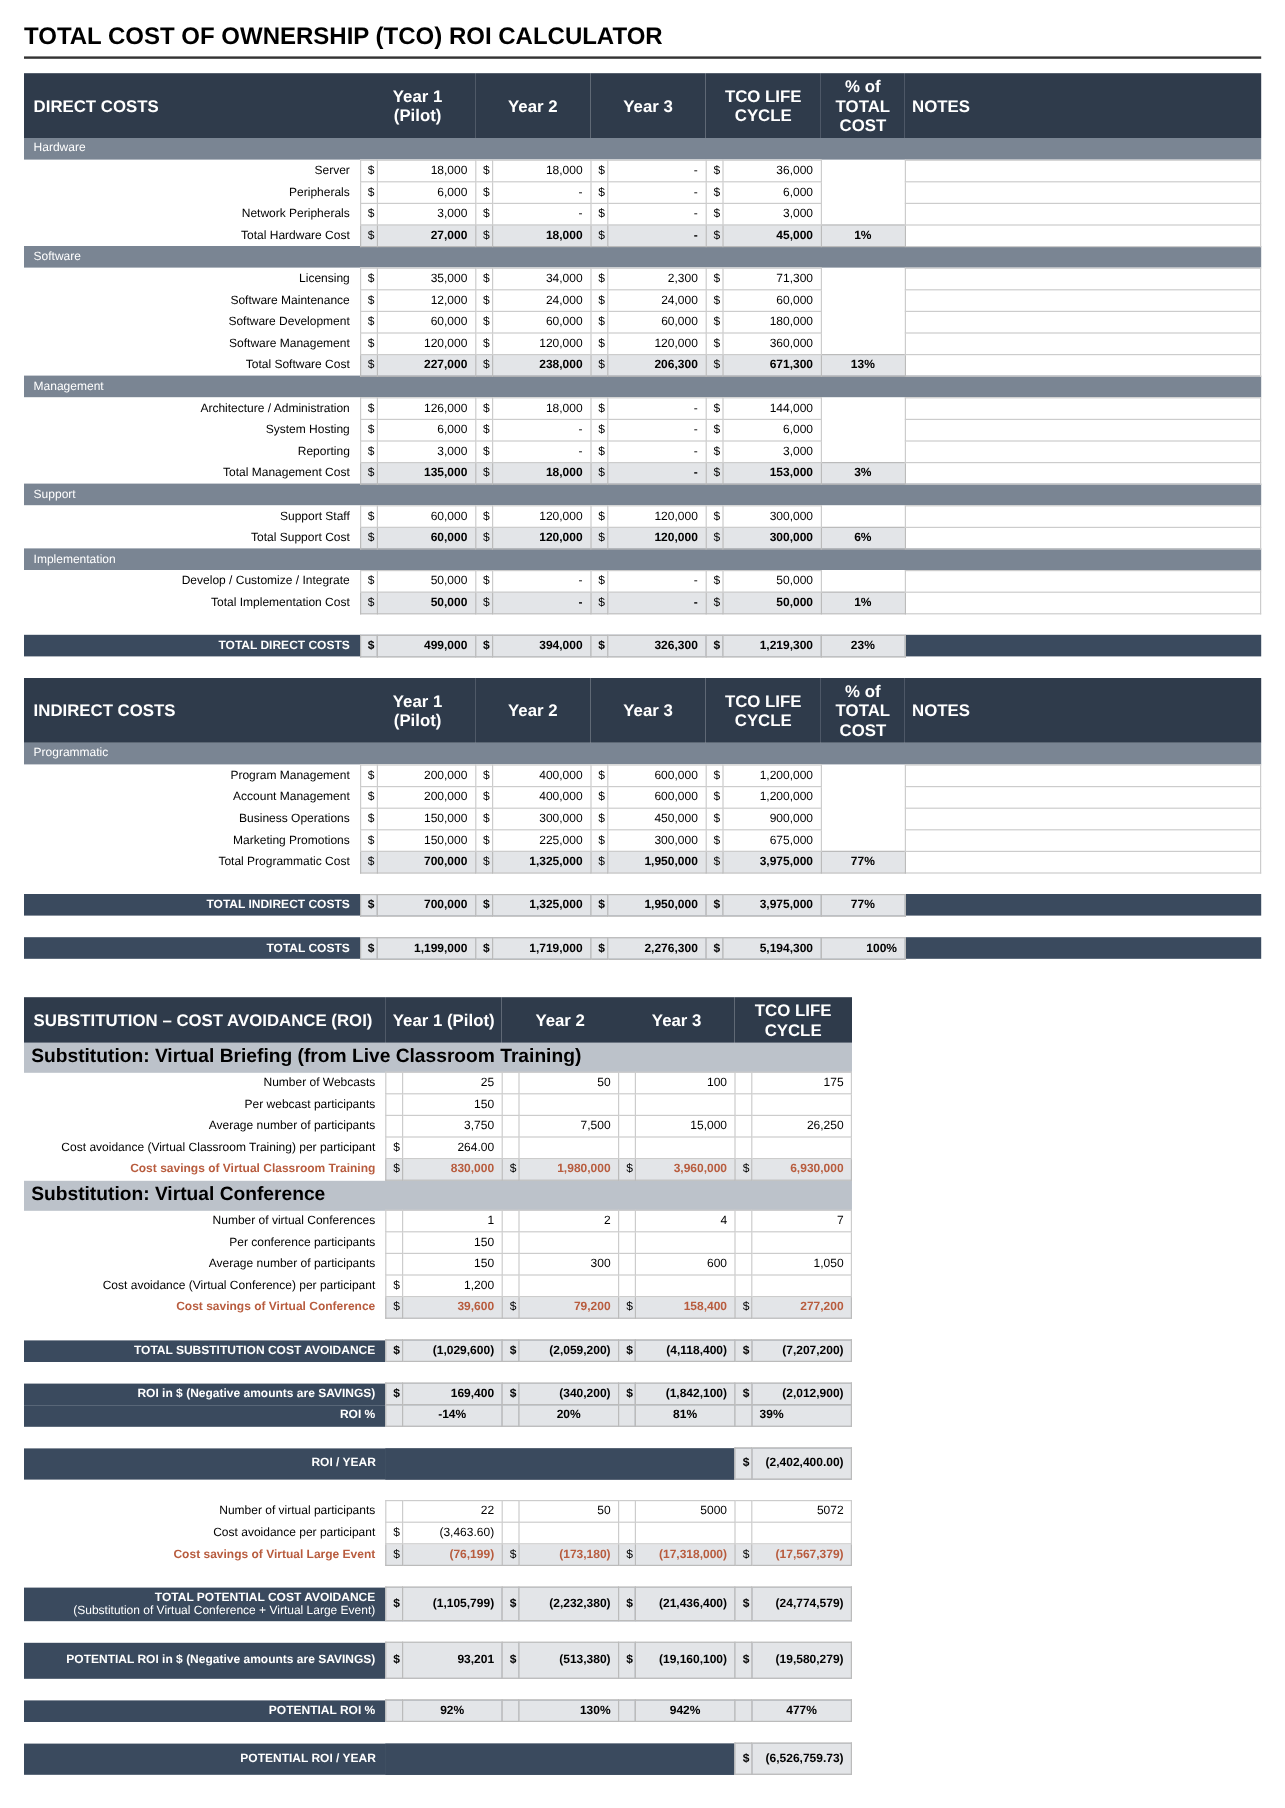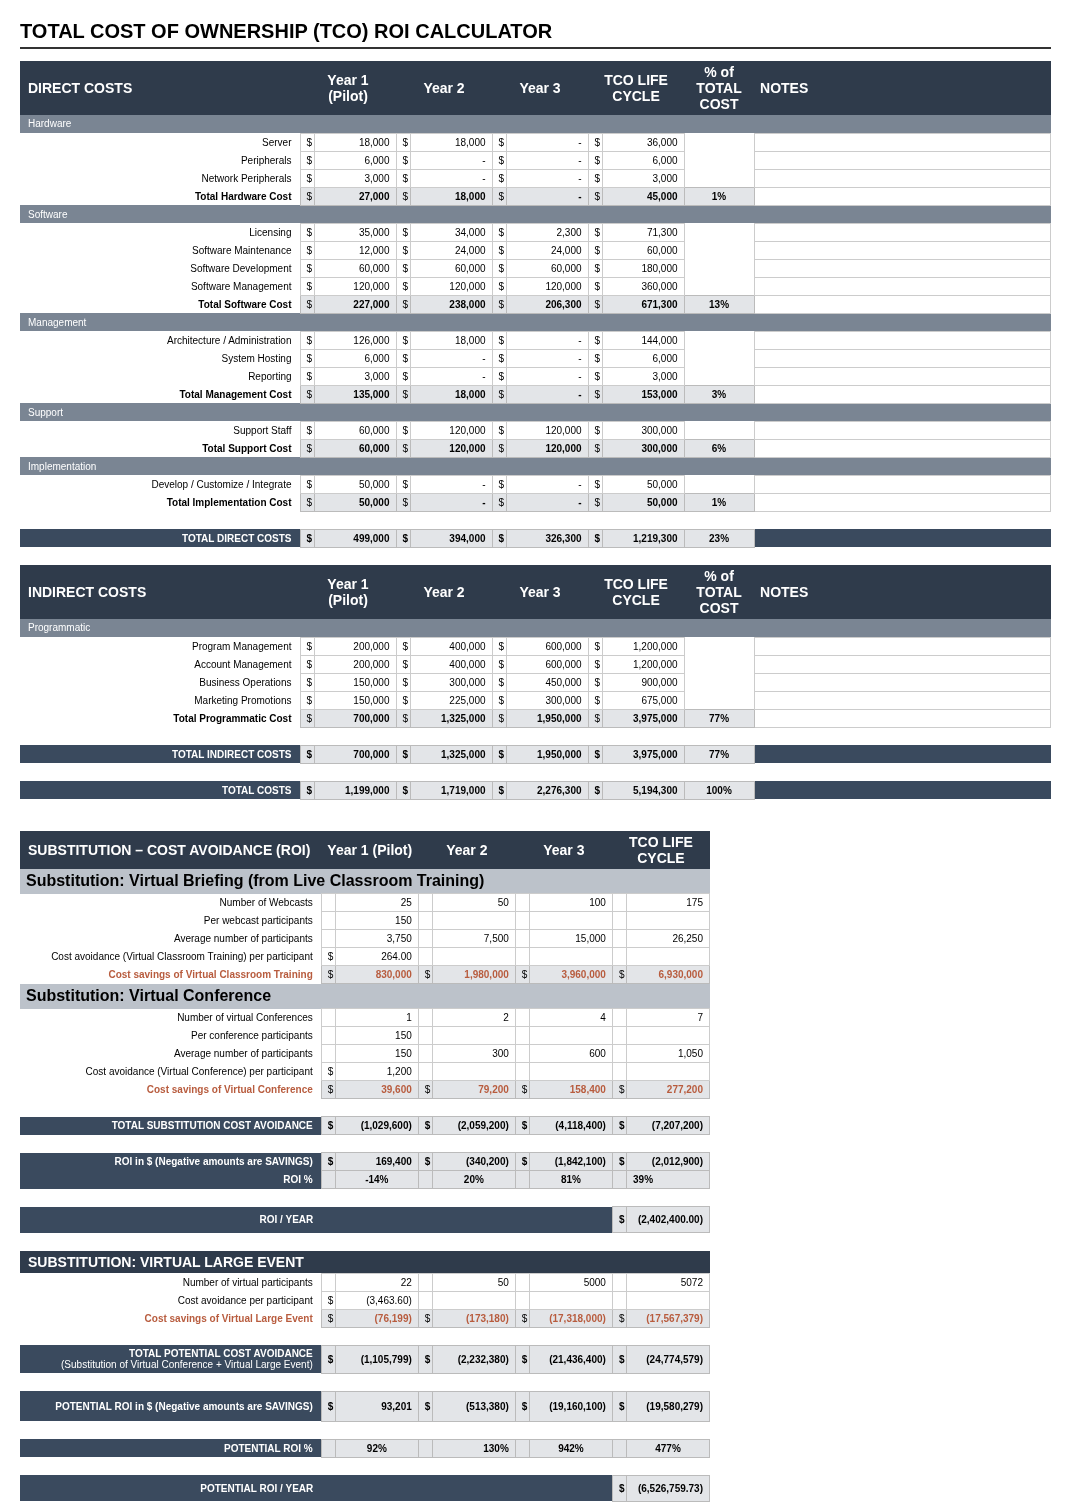--- a/index.html
+++ b/index.html
@@ -9,21 +9,21 @@
 td, th { padding: 3px 6px; height: 18px; vertical-align: middle; }
 .hdr-dark { background: #2f3b4b; color: #fff; font-weight: bold; font-size: 14px; }
 .hdr-dark td, .hdr-dark th { border: none; }
 .sect-gray { background: #7a8593; color: #fff; font-size: 10px; }
 .sect-gray td { padding-left: 8px; margin-top: 29px; }
 .row-label { text-align: right; padding-right: 8px; font-size: 10px; }
 .dollar { width: 14px; text-align: left; border: 1px solid #ccc; background: #fff; font-size: 10px; }
 .val { text-align: right; border: 1px solid #ccc; background: #fff; font-size: 10px; padding-right: 6px; }
 .dollar-t { width: 14px; text-align: left; background: #e3e5e8; border: 1px solid #bbb; font-size: 10px; }
 .val-t { text-align: right; background: #e3e5e8; border: 1px solid #bbb; font-size: 10px; font-weight: bold; padding-right: 6px; }
-.bold-row .row-label { font-weight: bold; }
+.bold-row .row-label { font-weight: normal; }
 .blue-strip { background: #3a4a5e; color: #fff; font-weight: bold; }
 .blue-strip .row-label { color: #fff; }
 .blue-strip .d { width:14px; text-align:left; background:#e3e5e8; color:#000; border:1px solid #bbb; font-size:10px; font-weight:bold;}
 .blue-strip .v { text-align:right; background:#e3e5e8; color:#000; border:1px solid #bbb; font-size:10px; font-weight:bold; padding-right:6px;}
 .pct { text-align:center; font-size:10px; font-weight:bold; }
 .notes-cell { border: 1px solid #ccc; }
 .red-txt { color: #b85c3e; font-weight: bold; }
 .sub-hdr { background: #bcc2ca; font-weight: bold; font-size: 16px; padding-left:6px; }
 .col-label { width: 280px; }
 .col-d { width: 14px; }
@@ -431,21 +431,21 @@
 <tr class="blue-strip">
 <td class="row-label">TOTAL COSTS</td>
 <td class="d">$</td>
         <td class="v">1,199,000</td>
 <td class="d">$</td>
         <td class="v">1,719,000</td>
 <td class="d">$</td>
         <td class="v">2,276,300</td>
 <td class="d">$</td>
         <td class="v">5,194,300</td>
-<td class="v" style="text-align:center">100%</td>
+<td class="v" style="text-align:right">100%</td>
         <td></td>
 </tr>
 <tr class="spacer">
         <td colspan="11"></td>
       </tr>
 
 </tbody>
   </table>
 
 <div style="height:14px"></div>
@@ -633,23 +633,20 @@
       </tr>
       <tr class="blue-strip" style="height:26px">
   <td class="row-label">ROI / YEAR</td>
   <td colspan="6" style="background:#3a4a5e"></td>
   <td class="d">$</td>
         <td class="v">(2,402,400.00)</td>
       </tr>
       <tr class="spacer">
         <td colspan="9"></td>
       </tr>
-      <tr class="hdr-dark">
-        <td colspan="9" style="padding-left:8px">SUBSTITUTION: VIRTUAL LARGE EVENT</td>
-      </tr>
       <tr>
   <td class="row-label">Number of virtual participants</td>
   <td class="dollar"></td>
         <td class="val">22</td>
   <td class="dollar"></td>
         <td class="val">50</td>
   <td class="dollar"></td>
         <td class="val">5000</td>
   <td class="dollar"></td>
         <td class="val">5072</td>

